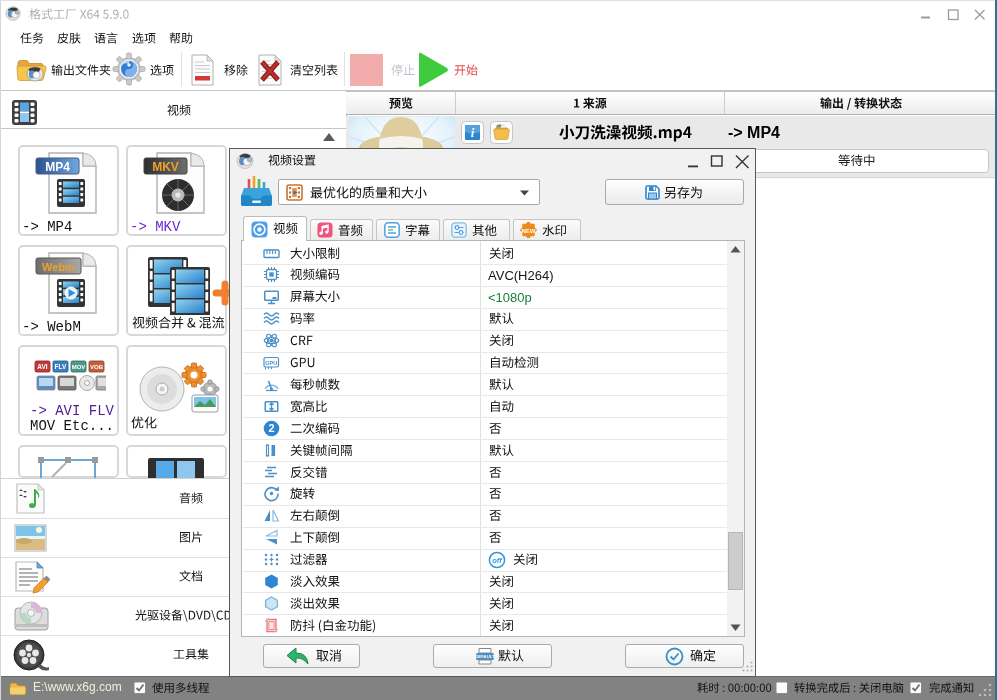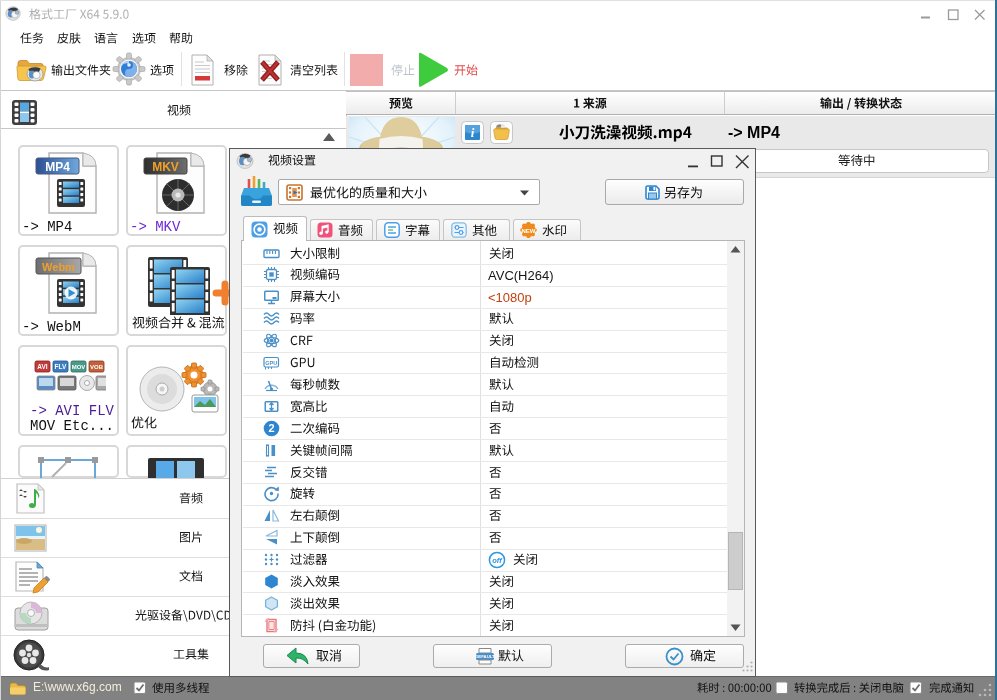--- a/index.html
+++ b/index.html
@@ -651,21 +651,21 @@
 <div style="position:absolute;left:243px;top:285.8px;width:484px;height:1px;background:#e8e8e8"></div>
 <svg style="position:absolute;left:263px;top:288.3px;" width="17" height="17">
     <rect x="1" y="2.5" width="15" height="10.5" rx="1.5" fill="#4a90c8"></rect>
     <rect x="2.5" y="4" width="12" height="7.5" fill="#fff"></rect>
     <path d="M9.5 9 h4 v2 h-4 Z" fill="#4a90c8"></path>
     <path d="M8.5 13 V15 M5 15.5 H12" stroke="#4a90c8" stroke-width="1.4"></path>
   </svg>
 <svg style="position:absolute;left:289.0px;top:288.3px;overflow:visible" width="52" height="16">
     <path fill="#161616" transform="translate(1,13.0)" d="M4.4 -6.6C4.6 -6.2 4.9 -5.7 5.1 -5.3L6 -5.7C5.8 -6 5.5 -6.5 5.2 -6.9ZM2.6 -9.1H10.2V-7.8H2.6ZM1.7 -9.9V-5.8C1.7 -3.9 1.6 -1.3 0.4 0.5C0.6 0.6 1 0.9 1.2 1C2.5 -0.9 2.6 -3.7 2.6 -5.8V-7H11.2V-9.9ZM9.2 -6.9C9.1 -6.4 8.7 -5.8 8.4 -5.3H3.2V-4.5H5.1V-3.2L5.1 -2.7H2.8V-1.9H5C4.7 -1.1 4.1 -0.3 2.7 0.3C2.9 0.5 3.2 0.8 3.3 1C5.1 0.2 5.7 -0.8 5.9 -1.9H8.5V1H9.4V-1.9H11.8V-2.7H9.4V-4.5H11.5V-5.3H9.3C9.6 -5.7 10 -6.2 10.2 -6.6ZM8.5 -2.7H6L6 -3.2V-4.5H8.5Z M15.6 -6.1H22.1V-5.3H15.6ZM15.6 -7.5H22.1V-6.7H15.6ZM18.2 -3.2V-2.3H15.9C16.3 -2.6 16.6 -2.9 16.9 -3.2ZM19.2 -3.2H20.7C21 -2.9 21.3 -2.6 21.6 -2.3H19.2ZM14.7 -8.1V-4.6H16.9C16.7 -4.4 16.6 -4.2 16.4 -4H13.2V-3.2H15.7C15 -2.6 14 -2 12.9 -1.5C13.1 -1.4 13.3 -1.1 13.4 -0.8C14.1 -1.1 14.6 -1.4 15.1 -1.7V0.6H16V-1.6H18.2V1H19.2V-1.6H21.6V-0.3C21.6 -0.2 21.6 -0.1 21.4 -0.1C21.3 -0.1 20.8 -0.1 20.3 -0.2C20.4 0.1 20.5 0.3 20.6 0.6C21.3 0.6 21.8 0.6 22.1 0.4C22.5 0.3 22.5 0.1 22.5 -0.3V-1.7C23 -1.4 23.6 -1.2 24.1 -1C24.2 -1.2 24.4 -1.5 24.6 -1.7C23.6 -2 22.5 -2.5 21.7 -3.2H24.3V-4H17.5C17.6 -4.2 17.8 -4.4 17.9 -4.6H23V-8.1ZM20.3 -10.5V-9.7H17.1V-10.5H16.2V-9.7H13.3V-8.9H16.2V-8.3H17.1V-8.9H20.3V-8.3H21.3V-8.9H24.2V-9.7H21.3V-10.5Z M30.8 -10.5C30.8 -9.5 30.8 -8.2 30.6 -6.9H25.8V-6H30.4C29.9 -3.6 28.7 -1.2 25.5 0.2C25.8 0.4 26.1 0.7 26.2 1C29.3 -0.4 30.6 -2.8 31.3 -5.2C32.2 -2.4 33.9 -0.2 36.3 1C36.4 0.7 36.7 0.3 37 0.1C34.5 -0.9 32.9 -3.2 32 -6H36.8V-6.9H31.6C31.8 -8.2 31.8 -9.5 31.8 -10.5Z M43.3 -10.3V-0.3C43.3 -0.1 43.2 0 43 0C42.7 0.1 41.8 0.1 40.9 0C41 0.3 41.2 0.7 41.3 1C42.4 1 43.2 1 43.7 0.8C44.1 0.7 44.3 0.4 44.3 -0.3V-10.3ZM46.3 -7.1C47.4 -5.3 48.4 -3 48.7 -1.5L49.7 -1.9C49.4 -3.4 48.3 -5.7 47.2 -7.5ZM40 -7.4C39.7 -5.7 39 -3.6 37.9 -2.2C38.2 -2.1 38.6 -1.9 38.8 -1.7C39.9 -3.1 40.7 -5.4 41.1 -7.2Z"></path>
   </svg>
-<div style="position:absolute;left:488px;top:291.3px;font:normal 13px/13px 'Liberation Sans',sans-serif;color:#c2410c;white-space:pre;">&lt;1080p</div>
+<div style="position:absolute;left:488px;top:291.3px;font:normal 13px/13px 'Liberation Sans',sans-serif;color:#15803d;white-space:pre;">&lt;1080p</div>
 <div style="position:absolute;left:243px;top:307.7px;width:484px;height:1px;background:#e8e8e8"></div>
 <svg style="position:absolute;left:263px;top:310.2px;" width="17" height="17">
     <g fill="none" stroke="#4a90c8" stroke-width="1.5">
       <path d="M1 4.5 C2.8 2.6 4.2 2.6 6 4.5 S9.2 6.4 11 4.5 14.2 2.6 16 4.5"></path>
       <path d="M1 8.5 C2.8 6.6 4.2 6.6 6 8.5 S9.2 10.4 11 8.5 14.2 6.6 16 8.5"></path>
       <path d="M1 12.5 C2.8 10.6 4.2 10.6 6 12.5 S9.2 14.4 11 12.5 14.2 10.6 16 12.5"></path>
     </g>
   </svg>
 <svg style="position:absolute;left:289.0px;top:310.2px;overflow:visible" width="27" height="16">
     <path fill="#161616" transform="translate(1,13.0)" d="M5.1 -2.6V-1.7H9.9V-2.6ZM6.1 -8.1C6.1 -6.9 5.9 -5.2 5.7 -4.2H6L10.8 -4.2C10.6 -1.5 10.3 -0.4 10 -0C9.8 0.1 9.7 0.1 9.5 0.1C9.2 0.1 8.7 0.1 8.1 0.1C8.2 0.3 8.3 0.7 8.3 0.9C9 1 9.5 1 9.9 0.9C10.2 0.9 10.5 0.8 10.7 0.5C11.2 0.1 11.4 -1.2 11.7 -4.6C11.7 -4.7 11.8 -5 11.8 -5H10.2C10.4 -6.6 10.6 -8.4 10.7 -9.7L10 -9.8L9.9 -9.8H5.5V-8.9H9.7C9.6 -7.8 9.5 -6.3 9.3 -5H6.7C6.8 -5.9 7 -7.1 7 -8.1ZM0.6 -9.8V-9H2.2C1.8 -7.1 1.2 -5.3 0.4 -4.1C0.5 -3.9 0.7 -3.3 0.8 -3.1C1 -3.4 1.2 -3.7 1.5 -4.1V0.4H2.3V-0.6H4.6V-6H2.3C2.6 -6.9 2.9 -7.9 3.1 -9H4.9V-9.8ZM2.3 -5.1H3.7V-1.4H2.3Z M22.9 -8C22.4 -7.5 21.6 -6.9 21.1 -6.4L21.8 -6C22.4 -6.4 23.1 -7 23.6 -7.6ZM13.2 -4.2 13.7 -3.5C14.5 -3.9 15.5 -4.4 16.5 -4.9L16.3 -5.6C15.2 -5.1 14 -4.5 13.2 -4.2ZM13.6 -7.5C14.2 -7.1 15.1 -6.4 15.4 -6L16.1 -6.6C15.7 -7 14.9 -7.6 14.2 -8ZM21 -5.1C21.8 -4.6 22.9 -3.8 23.4 -3.3L24.1 -3.9C23.6 -4.4 22.5 -5.1 21.6 -5.6ZM13.1 -2.5V-1.7H18.2V1H19.2V-1.7H24.4V-2.5H19.2V-3.6H18.2V-2.5ZM17.9 -10.4C18.1 -10.1 18.4 -9.7 18.5 -9.4H13.4V-8.5H18C17.6 -7.9 17.2 -7.4 17 -7.2C16.8 -7 16.6 -6.9 16.5 -6.8C16.6 -6.6 16.7 -6.2 16.7 -6C16.9 -6.1 17.2 -6.2 18.6 -6.3C18 -5.7 17.5 -5.2 17.2 -5C16.8 -4.6 16.5 -4.4 16.2 -4.4C16.3 -4.1 16.4 -3.7 16.5 -3.6C16.7 -3.7 17.2 -3.7 20.4 -4C20.6 -3.8 20.7 -3.6 20.8 -3.4L21.6 -3.7C21.3 -4.3 20.6 -5.2 20.1 -5.8L19.4 -5.5C19.6 -5.3 19.8 -5 20 -4.7L17.8 -4.5C18.9 -5.4 20 -6.5 21 -7.7L20.2 -8.1C20 -7.8 19.7 -7.4 19.4 -7.1L17.8 -7C18.2 -7.4 18.6 -8 18.9 -8.5H24.3V-9.4H19.6C19.4 -9.7 19.1 -10.2 18.9 -10.6Z"></path>

